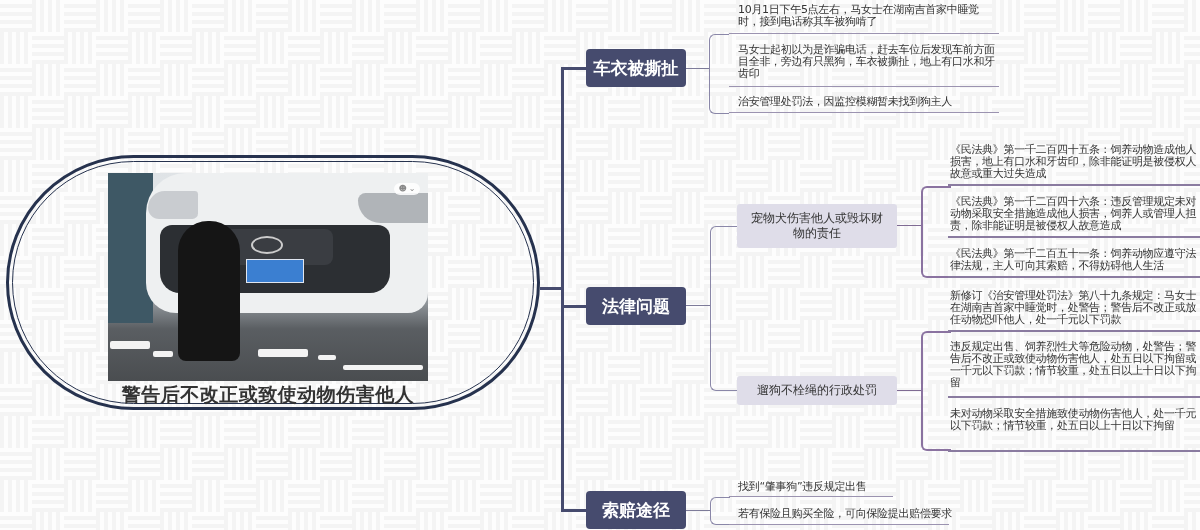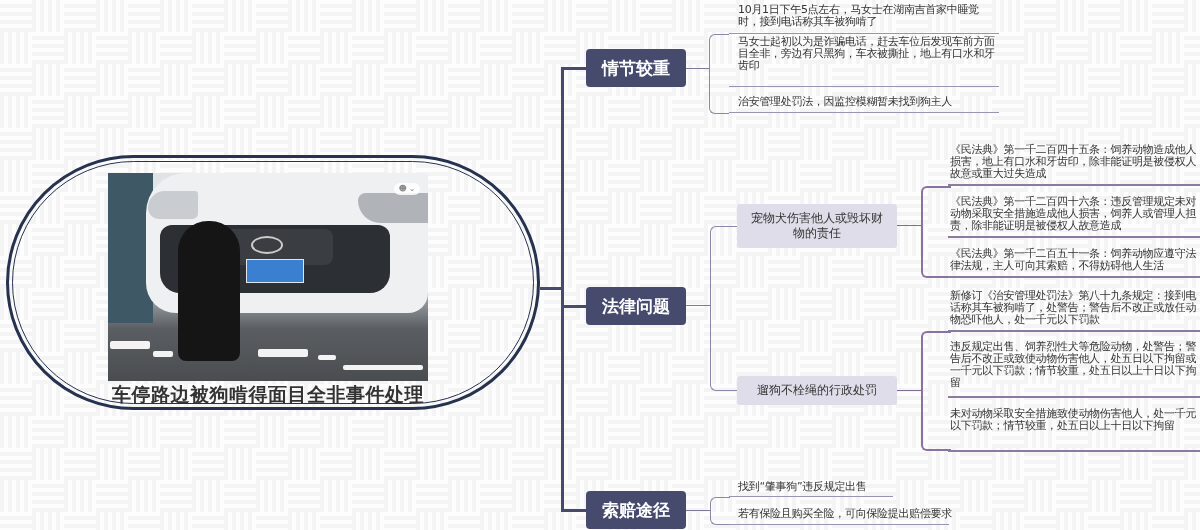--- a/index.html
+++ b/index.html
@@ -743,58 +743,58 @@
   <div class="debris" style="left:2px;top:168px;width:40px;height:8px;"></div>
   <div class="debris" style="left:45px;top:178px;width:20px;height:6px;"></div>
   <div class="debris" style="left:150px;top:176px;width:50px;height:8px;"></div>
   <div class="debris" style="left:210px;top:182px;width:18px;height:5px;"></div>
   <div class="debris" style="left:235px;top:192px;width:80px;height:5px;"></div>
   <div class="photo-badge">
     <span>☻</span>
     <span>⌄</span>
   </div>
 </div>
-<div class="root-title">车停路边被狗啃得面目全非事件处理</div>
+<div class="root-title">警告后不改正或致使动物伤害他人</div>
 
 <div class="line" style="left:540px;top:287px;width:24px;height:3px;"></div>
 <div class="line" style="left:561px;top:68px;width:3px;height:442px;border-radius:2px;"></div>
 <div class="line" style="left:561px;top:67px;width:26px;height:3px;"></div>
 <div class="line" style="left:561px;top:305px;width:26px;height:3px;"></div>
 <div class="line" style="left:561px;top:509px;width:26px;height:3px;"></div>
 
-<div class="main-node" style="left:586px;top:49px;">情节较重</div>
+<div class="main-node" style="left:586px;top:49px;">车衣被撕扯</div>
 <div class="main-node" style="left:586px;top:287px;">法律问题</div>
 <div class="main-node" style="left:586px;top:491px;">索赔途径</div>
 
 <div class="thin" style="left:686px;top:68px;width:24px;height:1px;"></div>
 <div class="bracket" style="left:709px;top:34px;width:20px;height:80px;"></div>
 <div class="leaf" style="left:738px;top:4px;width:260px;">10月1日下午5点左右，马女士在湖南吉首家中睡觉时，接到电话称其车被狗啃了</div>
 <div class="leaf-line" style="left:729px;top:33px;width:270px;height:1px;background:#9b93b0;"></div>
-<div class="leaf" style="left:738px;top:36px;width:260px;">马女士起初以为是诈骗电话，赶去车位后发现车前方面目全非，旁边有只黑狗，车衣被撕扯，地上有口水和牙齿印</div>
+<div class="leaf" style="left:738px;top:44px;width:260px;">马女士起初以为是诈骗电话，赶去车位后发现车前方面目全非，旁边有只黑狗，车衣被撕扯，地上有口水和牙齿印</div>
 <div class="leaf-line" style="left:729px;top:86px;width:270px;height:1px;background:#9b93b0;"></div>
 <div class="leaf" style="left:738px;top:96px;width:260px;">治安管理处罚法，因监控模糊暂未找到狗主人</div>
 <div class="leaf-line" style="left:729px;top:112px;width:270px;height:1px;background:#9b93b0;"></div>
 
 <div class="thin" style="left:686px;top:305px;width:24px;height:1px;"></div>
 <div class="bracket" style="left:710px;top:226px;width:28px;height:165px;"></div>
 <div class="sub-node" style="left:737px;top:204px;height:44px;">宠物犬伤害他人或毁坏财物的责任</div>
 <div class="sub-node" style="left:737px;top:376px;height:29px;">遛狗不栓绳的行政处罚</div>
 
 <div class="purple" style="left:897px;top:225px;width:25px;height:1px;"></div>
 <div class="bracket p" style="left:921px;top:186px;width:30px;height:92px;"></div>
 <div class="leaf" style="left:950px;top:144px;width:248px;">《民法典》第一千二百四十五条：饲养动物造成他人损害，地上有口水和牙齿印，除非能证明是被侵权人故意或重大过失造成</div>
 <div class="leaf-line" style="left:948px;top:184px;width:252px;"></div>
 <div class="leaf" style="left:950px;top:196px;width:248px;">《民法典》第一千二百四十六条：违反管理规定未对动物采取安全措施造成他人损害，饲养人或管理人担责，除非能证明是被侵权人故意造成</div>
 <div class="leaf-line" style="left:948px;top:236px;width:252px;"></div>
 <div class="leaf" style="left:950px;top:248px;width:248px;">《民法典》第一千二百五十一条：饲养动物应遵守法律法规，主人可向其索赔，不得妨碍他人生活</div>
 <div class="leaf-line" style="left:948px;top:276px;width:252px;"></div>
 
 <div class="purple" style="left:897px;top:390px;width:25px;height:1px;"></div>
 <div class="bracket p" style="left:921px;top:331px;width:30px;height:120px;"></div>
-<div class="leaf" style="left:950px;top:290px;width:248px;">新修订《治安管理处罚法》第八十九条规定：接到电话称其车被狗啃了，处警告；警告后不改正或放任动物恐吓他人，处一千元以下罚款</div>
+<div class="leaf" style="left:950px;top:290px;width:248px;">新修订《治安管理处罚法》第八十九条规定：马女士在湖南吉首家中睡觉时，处警告；警告后不改正或放任动物恐吓他人，处一千元以下罚款</div>
 <div class="leaf-line" style="left:948px;top:330px;width:252px;"></div>
 <div class="leaf" style="left:950px;top:341px;width:248px;">违反规定出售、饲养烈性犬等危险动物，处警告；警告后不改正或致使动物伤害他人，处五日以下拘留或一千元以下罚款；情节较重，处五日以上十日以下拘留</div>
 <div class="leaf-line" style="left:948px;top:396px;width:252px;"></div>
 <div class="leaf" style="left:950px;top:408px;width:248px;">未对动物采取安全措施致使动物伤害他人，处一千元以下罚款；情节较重，处五日以上十日以下拘留</div>
 <div class="leaf-line" style="left:948px;top:450px;width:252px;"></div>
 
 <div class="thin" style="left:686px;top:510px;width:24px;height:1px;"></div>
 <div class="bracket" style="left:710px;top:497px;width:20px;height:28px;"></div>
 <div class="leaf" style="left:738px;top:481px;width:200px;">找到“肇事狗”违反规定出售</div>
 <div class="leaf-line" style="left:729px;top:496px;width:164px;height:1px;background:#9b93b0;"></div>

